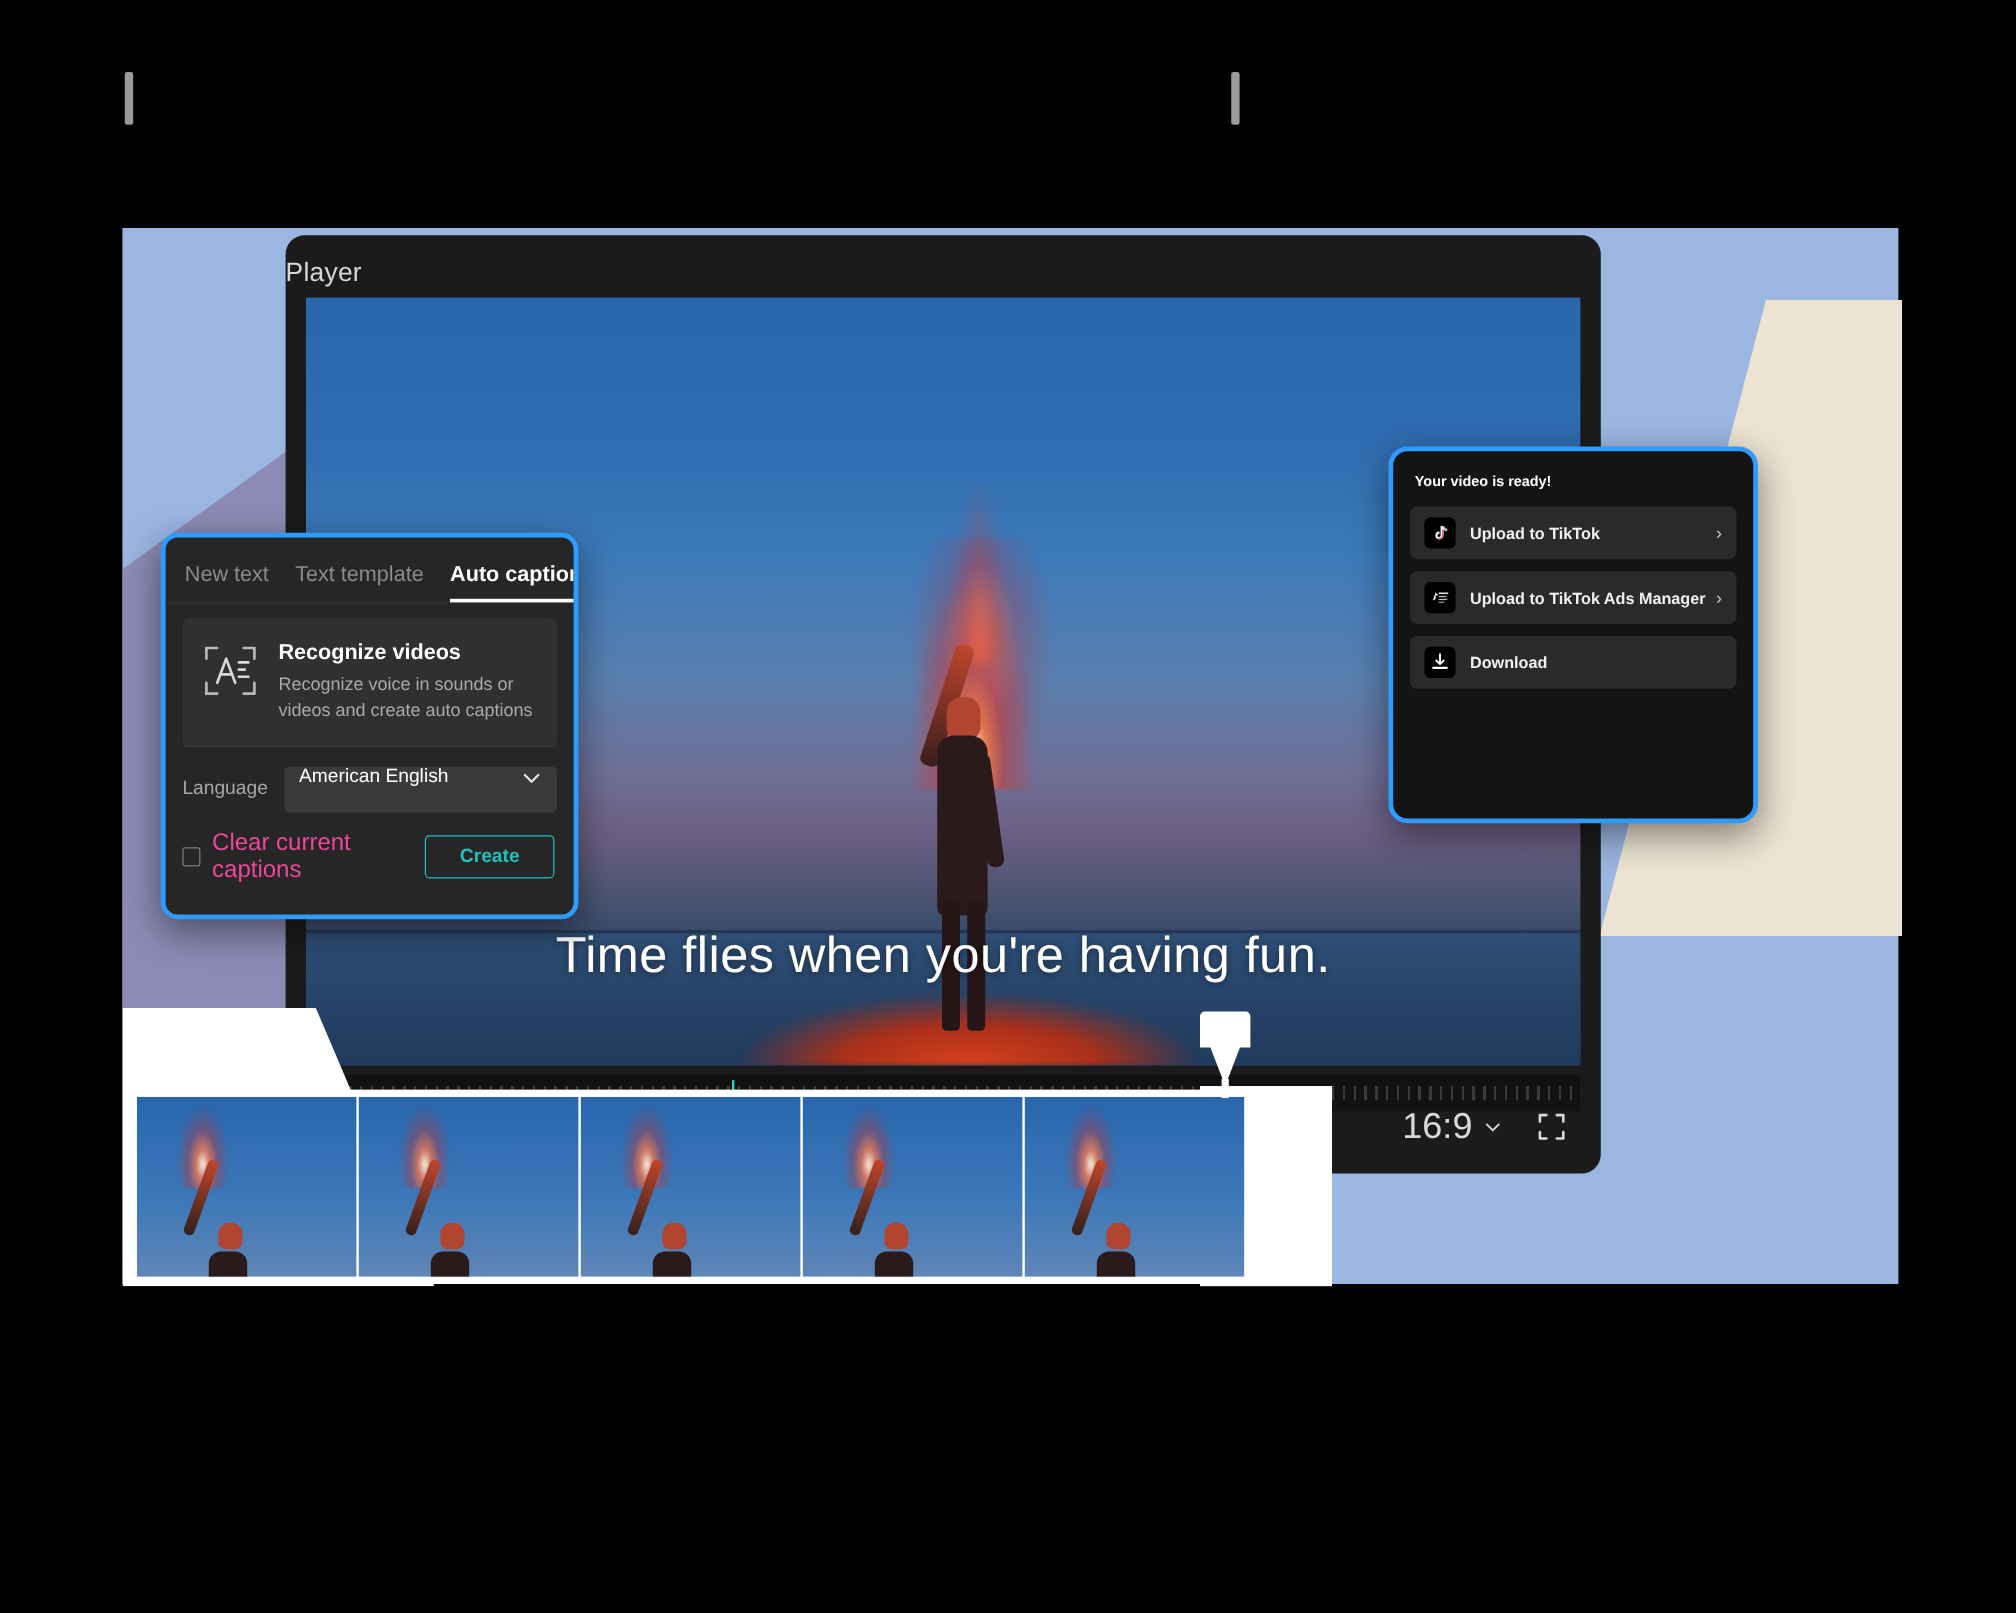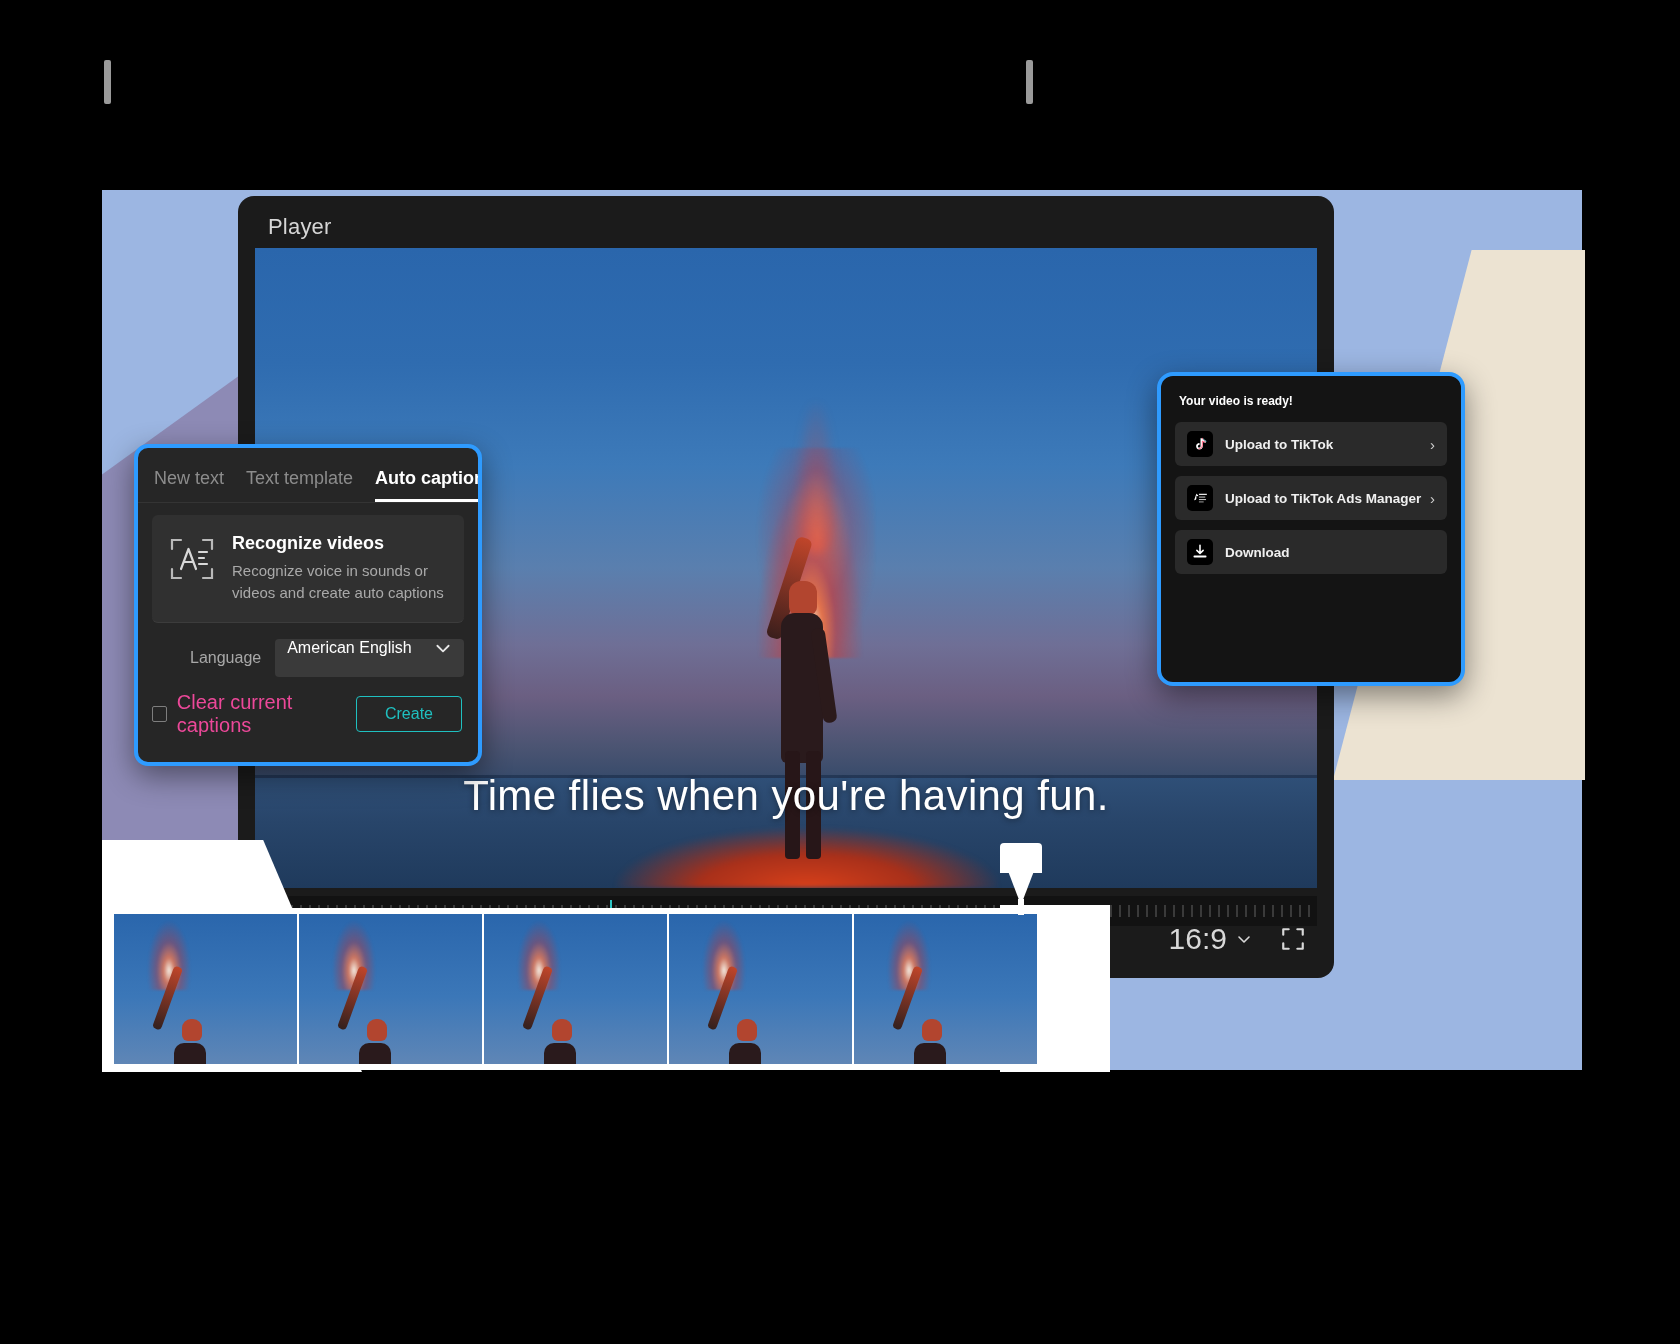--- a/index.html
+++ b/index.html
@@ -55,21 +55,21 @@
   .editor {
     position: absolute;
     left: 238px; top: 196px;
     width: 1096px; height: 782px;
     background: #1b1b1b;
     border-radius: 16px;
     overflow: hidden;
   }
   .editor-title {
     position: absolute;
-    left: 30px; top: 18px;
+    left: 0; top: 18px;
     color: #d6d6d6;
     font-size: 22px;
     letter-spacing: .2px;
   }
 
   
   .video {
     position: absolute;
     left: 17px; top: 52px;
     width: 1062px; height: 640px;
@@ -306,21 +306,21 @@
     border-bottom: 1px solid #3c3c3c;
   }
   .voice-icon { width: 48px; height: 48px; flex: 0 0 48px; margin-top: 2px; }
   .card-title { color: #fff; font-size: 18px; font-weight: 700; margin-bottom: 6px; }
   .card-desc  { color: #a9a9a9; font-size: 15px; line-height: 1.45; }
 
   .lang-row {
     display: flex; align-items: center; gap: 14px;
     padding: 16px 14px 0 14px;
   }
-  .lang-label { color: #a8a8a8; font-size: 16px; margin-left: 38px; }
+  .lang-label { color: #a8a8a8; font-size: 16px; }
   .lang-select {
     flex: 1;
     background: #3a3a3a;
     border-radius: 4px;
     height: 38px;
     display: flex; justify-content: space-between;
     padding: 0 12px;
     color: #ffffff; font-size: 16px;
     cursor: pointer;
   }
@@ -337,20 +337,21 @@
   .chk-label { color: #ec4899; font-size: 20px; }
   .create-btn {
     border: 1.5px solid #1fc0c0;
     color: #1fc0c0;
     background: transparent;
     border-radius: 4px;
     font-size: 16px;
     padding: 8px 28px;
     cursor: pointer;
     font-family: inherit;
+    font-weight: bold;
   }
 
   
   .exp-panel {
     position: absolute;
     left: 1157px; top: 372px;
     width: 308px; height: 314px;
     background: #141414;
     border: 4px solid #2e9bff;
     border-radius: 16px;

